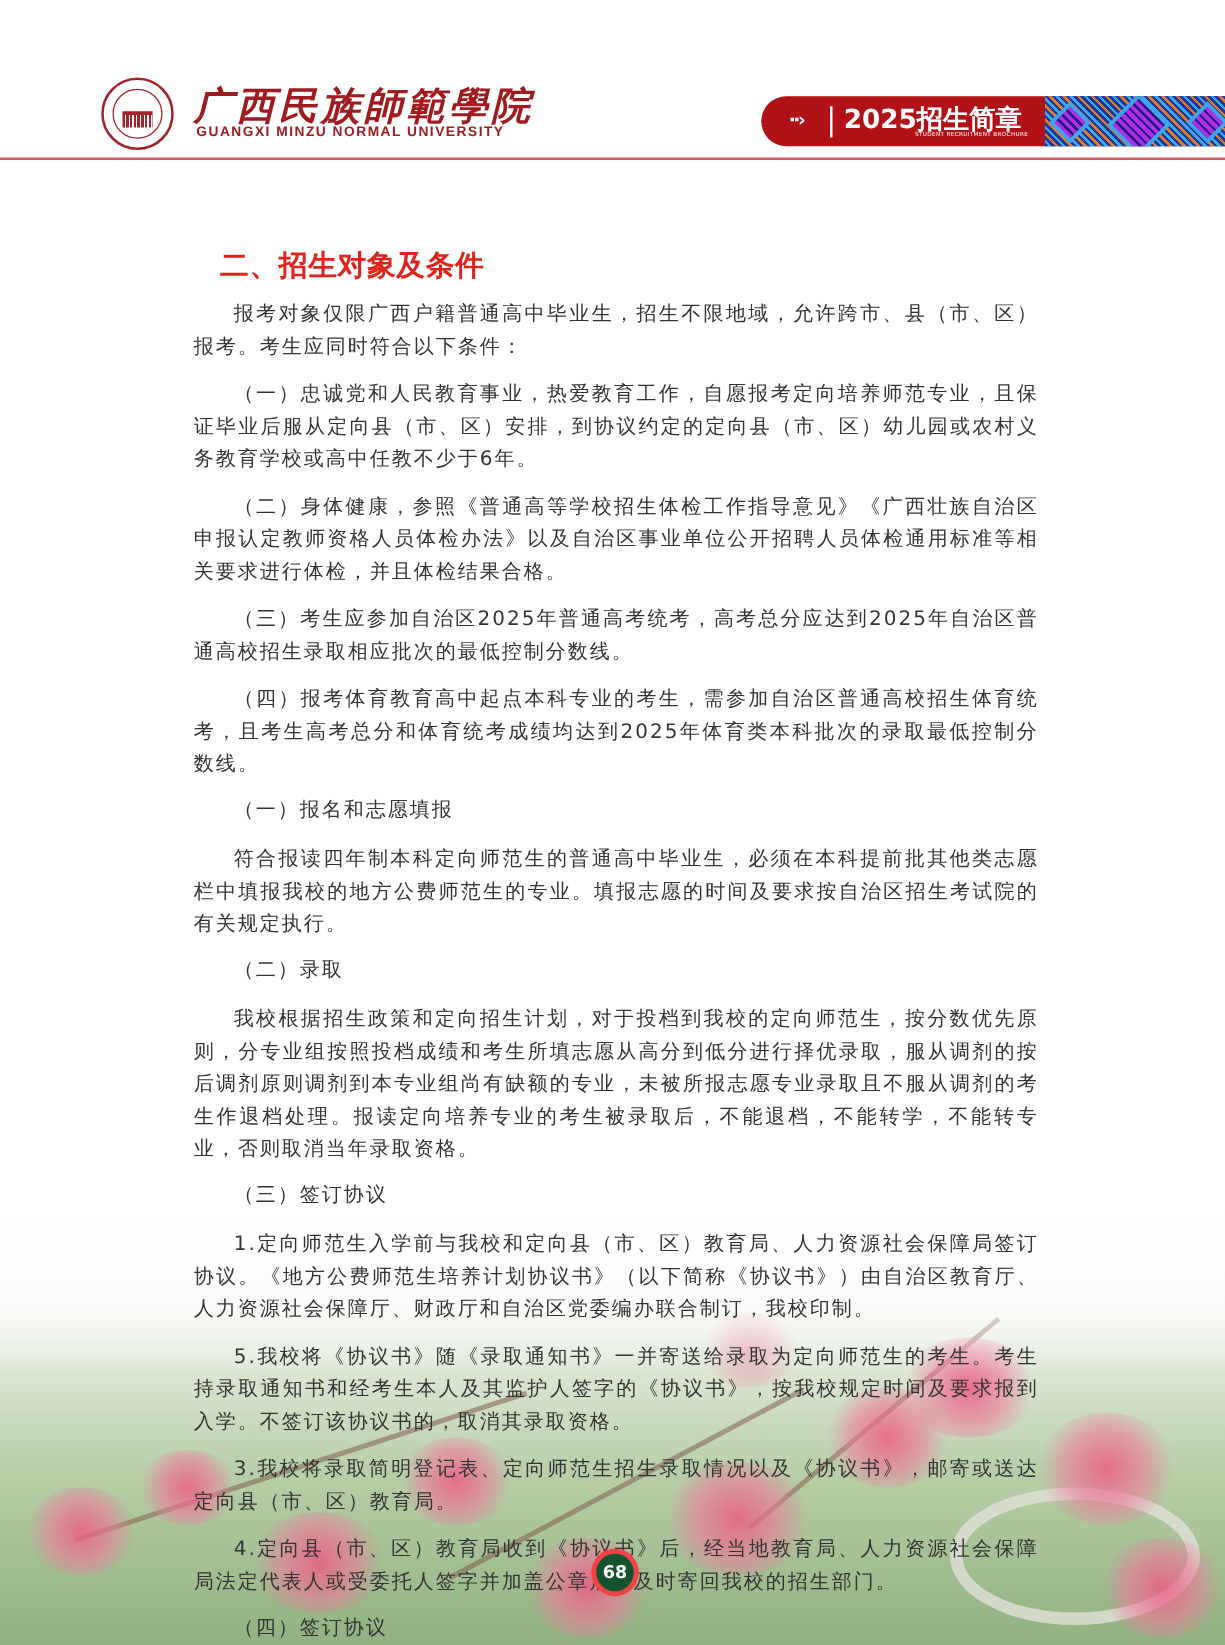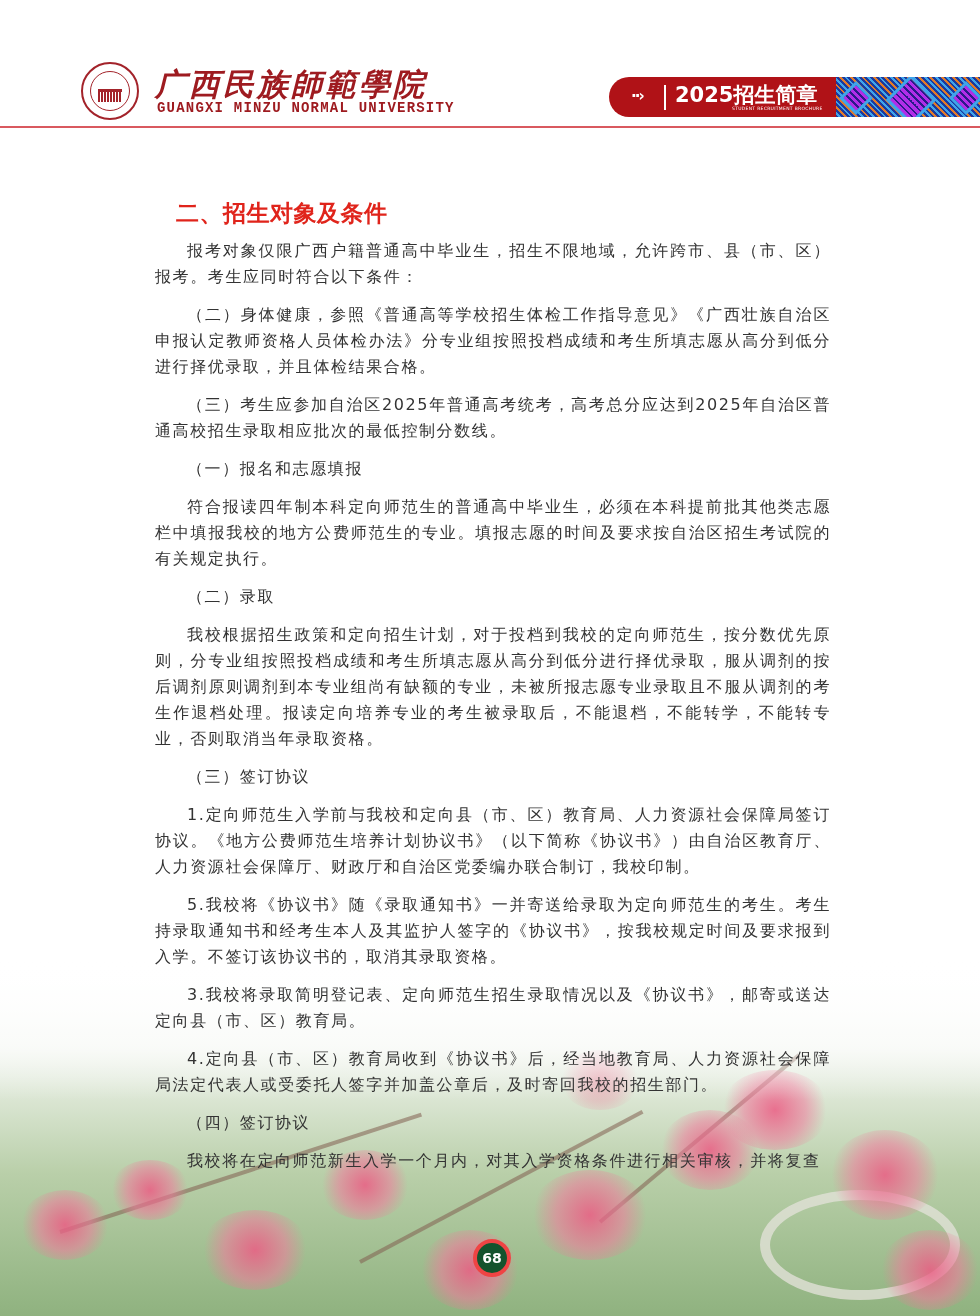--- a/index.html
+++ b/index.html
@@ -44,21 +44,21 @@
       display: flex; align-items: flex-end; justify-content: center; box-sizing: border-box; padding-bottom: 8px;
     }
     .logo-seal .bldg { width: 24px; height: 10px; background: repeating-linear-gradient(90deg,#a3232a 0 2px,#fff 2px 3px); border-top: 3px solid #a3232a; }
     .logo-cn {
       position: absolute; left: 155px; top: 44px;
       font-family: "DejaVu Serif", serif; font-size: 31px; font-style: italic; font-weight: bold;
       color: #9e1b20; letter-spacing: 3px; white-space: nowrap;
     }
     .logo-en {
       position: absolute; left: 157px; top: 80px;
-      font-family: Liberation Mono, monospace; font-size: 14px; font-weight: bold;
+      font-family: Liberation Sans, sans-serif; font-size: 11px; font-weight: bold;
       color: #9e1b20; letter-spacing: 1.2px; white-space: nowrap;
     }
     .header-line {
       position: absolute; left: 0; top: 106px; width: 980px; height: 2px; background: #d9595f;
     }
     .banner {
       position: absolute; left: 609px; top: 57px; width: 227px; height: 40px;
       background: #b01217; border-radius: 20px 0 0 20px;
     }
     .banner .arrow { position: absolute; left: 22px; top: 10px; color: #fff; font-size: 15px; font-weight: bold; letter-spacing: -2px; }
@@ -143,22 +143,24 @@
     <div class="diamond l"></div>
     <div class="diamond center"></div>
     <div class="diamond r"></div>
   </div>
   <div class="header-line"></div>
 </div>
 
 <div class="content">
   <h2>二、招生对象及条件</h2>
   <p>报考对象仅限广西户籍普通高中毕业生，招生不限地域，允许跨市、县（市、区）报考。考生应同时符合以下条件：</p>
-  <p>（二）身体健康，参照《普通高等学校招生体检工作指导意见》《广西壮族自治区申报认定教师资格人员体检办法》分专业组按照投档成绩和考生所填志愿从高分到低分进行择优录取，并且体检结果合格。</p>
+  <p>（一）忠诚党和人民教育事业，热爱教育工作，自愿报考定向培养师范专业，且保证毕业后服从定向县（市、区）安排，到协议约定的定向县（市、区）幼儿园或农村义务教育学校或高中任教不少于6年。</p>
+  <p>（二）身体健康，参照《普通高等学校招生体检工作指导意见》《广西壮族自治区申报认定教师资格人员体检办法》以及自治区事业单位公开招聘人员体检通用标准等相关要求进行体检，并且体检结果合格。</p>
   <p>（三）考生应参加自治区2025年普通高考统考，高考总分应达到2025年自治区普通高校招生录取相应批次的最低控制分数线。</p>
+  <p>（四）报考体育教育高中起点本科专业的考生，需参加自治区普通高校招生体育统考，且考生高考总分和体育统考成绩均达到2025年体育类本科批次的录取最低控制分数线。</p>
 
   <p class="sub-h">（一）报名和志愿填报</p>
   <p>符合报读四年制本科定向师范生的普通高中毕业生，必须在本科提前批其他类志愿栏中填报我校的地方公费师范生的专业。填报志愿的时间及要求按自治区招生考试院的有关规定执行。</p>
   <p class="sub-h">（二）录取</p>
   <p>我校根据招生政策和定向招生计划，对于投档到我校的定向师范生，按分数优先原则，分专业组按照投档成绩和考生所填志愿从高分到低分进行择优录取，服从调剂的按后调剂原则调剂到本专业组尚有缺额的专业，未被所报志愿专业录取且不服从调剂的考生作退档处理。报读定向培养专业的考生被录取后，不能退档，不能转学，不能转专业，否则取消当年录取资格。</p>
   <p class="sub-h">（三）签订协议</p>
   <p>1.定向师范生入学前与我校和定向县（市、区）教育局、人力资源社会保障局签订协议。《地方公费师范生培养计划协议书》（以下简称《协议书》）由自治区教育厅、人力资源社会保障厅、财政厅和自治区党委编办联合制订，我校印制。</p>
   <p>5.我校将《协议书》随《录取通知书》一并寄送给录取为定向师范生的考生。考生持录取通知书和经考生本人及其监护人签字的《协议书》，按我校规定时间及要求报到入学。不签订该协议书的，取消其录取资格。</p>
   <p>3.我校将录取简明登记表、定向师范生招生录取情况以及《协议书》，邮寄或送达定向县（市、区）教育局。</p>
   <p>4.定向县（市、区）教育局收到《协议书》后，经当地教育局、人力资源社会保障局法定代表人或受委托人签字并加盖公章后，及时寄回我校的招生部门。</p>

